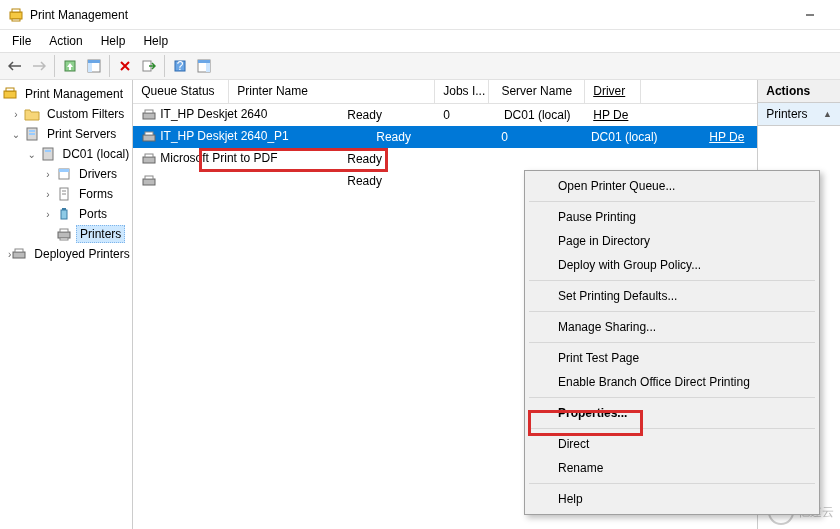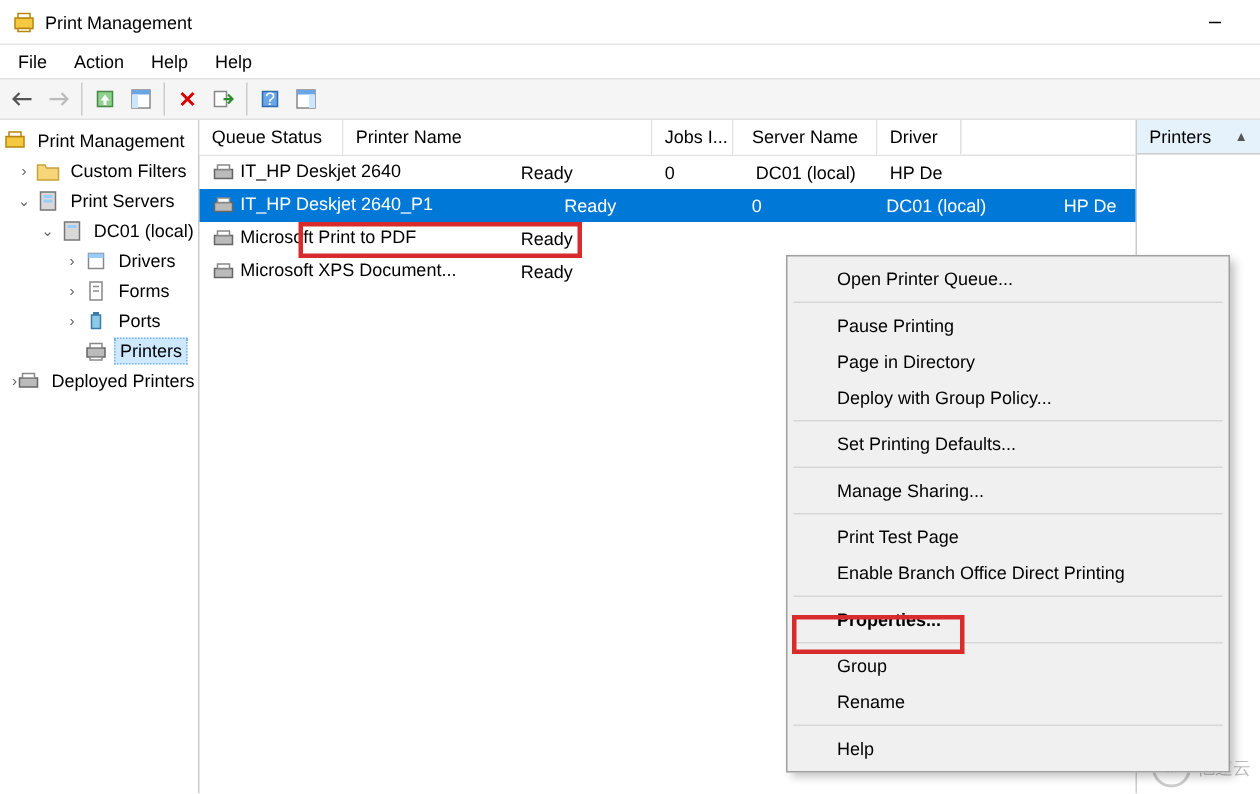--- a/index.html
+++ b/index.html
@@ -35,21 +35,21 @@
   .context-menu .mi { padding:5px 12px 5px 30px; position:relative; }
   .context-menu .msep { height:1px; background:#d7d7d7; margin:3px 1px; }
   .redbox { position:absolute; border:3px solid #d82c2c; pointer-events:none; z-index:60;}
   .watermark { position:absolute; right:6px; bottom:4px; display:flex; align-items:center; gap:4px; color:#bbb; font-size:12px; z-index:5;}
   .watermark .circ { width:26px; height:26px; border:2px solid #ccc; border-radius:50%; display:flex; align-items:center; justify-content:center; font-size:9px; color:#aaa;}
   
   .c-name { width:206px; }
   .c-queue{ width:96px; }
   .c-jobs { width:54px; text-align:left;}
   .c-srv  { width:96px; text-align:center;}
-  .c-drv  { width:56px; }
+  .c-drv  { width:56px;text-decoration:underline; }
   
   svg { display:block; }
 </style>
 </head>
 <body>
 
 <div class="titlebar">
   <span class="icon">
     <svg width="16" height="16">
         <rect x="2" y="5" width="12" height="7" fill="#f5c842" stroke="#b8860b"></rect>
@@ -265,30 +265,31 @@
         <div class="cell c-jobs"></div>
         <div class="cell c-srv"></div>
         <div class="cell c-drv"></div>
       </div>
       <div class="row">
         <div class="cell c-name"><span class="pic">
               <svg width="16" height="16">
                 <rect x="2" y="6" width="12" height="6" fill="#bbb" stroke="#666"></rect>
                 <rect x="4" y="3" width="8" height="3" fill="#fff" stroke="#888"></rect>
               </svg>
-            </span><span>Microsoft XPS Document...</span></div>
+            </span></div>
         <div class="cell c-queue">Ready</div>
         <div class="cell c-jobs"></div>
         <div class="cell c-srv"></div>
         <div class="cell c-drv"></div>
       </div>
     </div>
   </div>
 
   <div class="actions">
+    <div class="actions-hdr">Actions</div>
     <div class="actions-item">
       <span>Printers</span>
       <span style="font-size:9px;color:#555">▲</span>
     </div>
   </div>
 
 </div>
 
 <div class="context-menu">
   <div class="mi">Open Printer Queue...</div>
@@ -299,21 +300,21 @@
   <div class="msep"></div>
   <div class="mi">Set Printing Defaults...</div>
   <div class="msep"></div>
   <div class="mi">Manage Sharing...</div>
   <div class="msep"></div>
   <div class="mi">Print Test Page</div>
   <div class="mi">Enable Branch Office Direct Printing</div>
   <div class="msep"></div>
   <div class="mi" style="font-weight:bold">Properties...</div>
   <div class="msep"></div>
-  <div class="mi">Group</div>
+  <div class="mi">Direct</div>
   <div class="mi">Rename</div>
   <div class="msep"></div>
   <div class="mi">Help</div>
 </div>
 
 <div class="redbox" style="left:199px; top:148px; width:189px; height:24px;"></div>
 <div class="redbox" style="left:528px; top:410px; width:115px; height:26px;"></div>
 
 <div class="watermark">
   <div class="circ">ᗰ</div>

